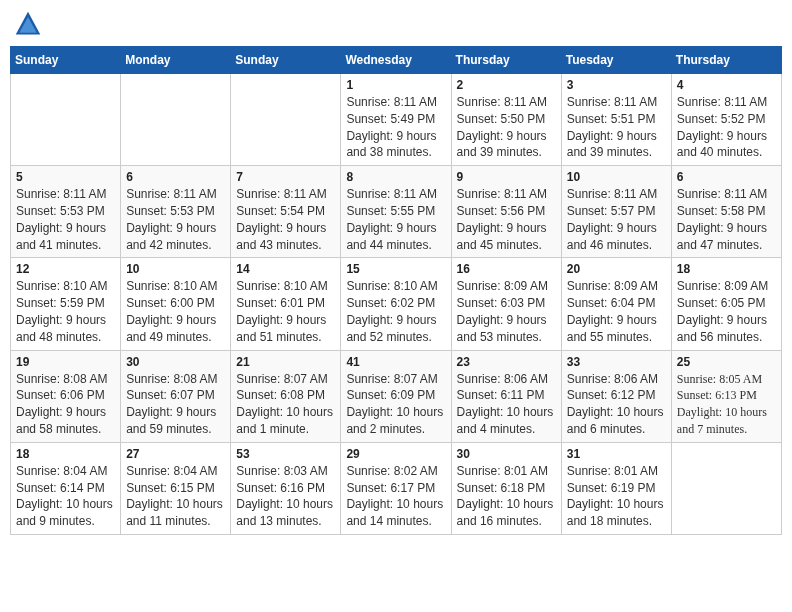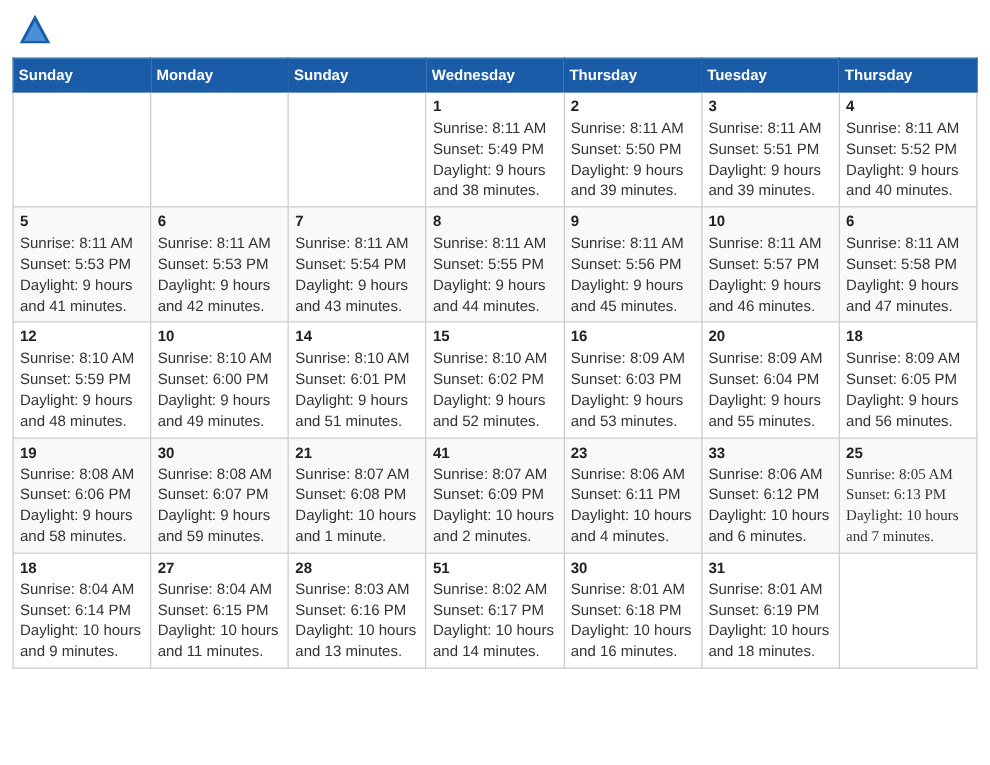--- a/index.html
+++ b/index.html
@@ -325,28 +325,28 @@
 and 9 minutes.</div>
         </td>
         <td>
           <span class="day-number">27</span>
           <div class="day-info" style="white-space: pre-line;">Sunrise: 8:04 AM
 Sunset: 6:15 PM
 Daylight: 10 hours
 and 11 minutes.</div>
         </td>
         <td>
-          <span class="day-number">28</span>
+          <span class="day-number">53</span>
           <div class="day-info" style="white-space: pre-line;">Sunrise: 8:03 AM
 Sunset: 6:16 PM
 Daylight: 10 hours
 and 13 minutes.</div>
         </td>
         <td>
-          <span class="day-number">51</span>
+          <span class="day-number">29</span>
           <div class="day-info" style="white-space: pre-line;">Sunrise: 8:02 AM
 Sunset: 6:17 PM
 Daylight: 10 hours
 and 14 minutes.</div>
         </td>
         <td>
           <span class="day-number">30</span>
           <div class="day-info" style="white-space: pre-line;">Sunrise: 8:01 AM
 Sunset: 6:18 PM
 Daylight: 10 hours

